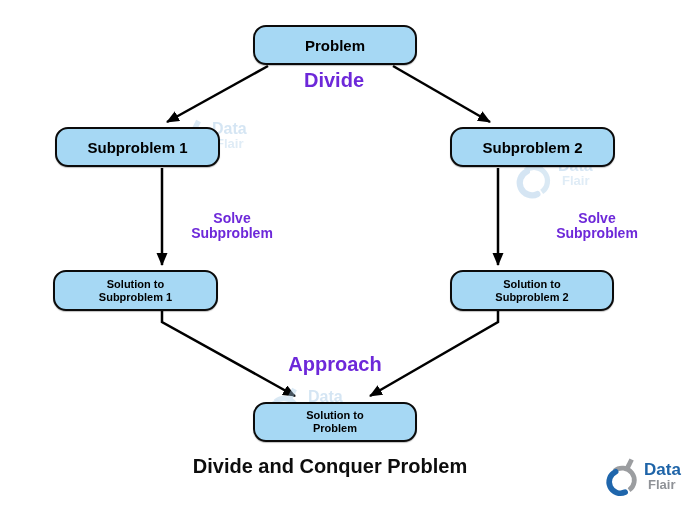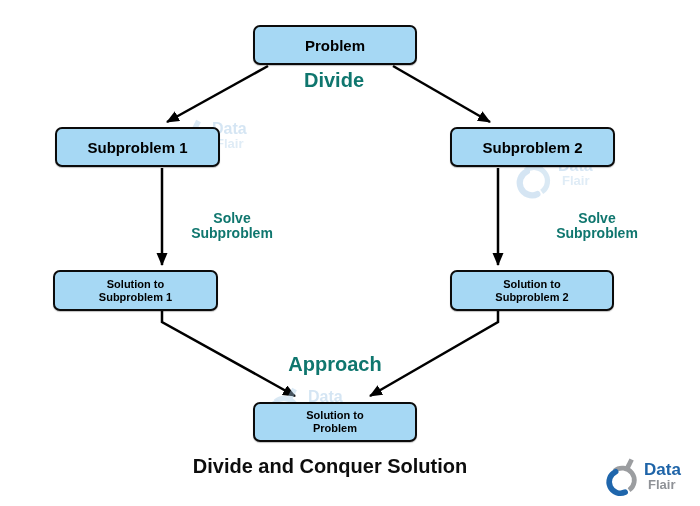--- a/index.html
+++ b/index.html
@@ -2,29 +2,29 @@
 <html><head>
 <meta charset="utf-8">
 <style>
   html,body { margin:0; padding:0; background:#fff; }
   .canvas {
     position:relative; width:700px; height:506px; background:#ffffff;
     font-family:"Liberation Sans", sans-serif; overflow:hidden;
   }
   .arrow-layer { position:absolute; left:0; top:0; width:700px; height:506px; pointer-events:none; }
   .node {
-    position:absolute; background:#a6d8f4; border:2px solid #0b0b0b; border-radius:7px;
+    position:absolute; background:#a6d8f4; border:2px solid #0b0b0b; border-radius:13px;
     display:flex; flex-direction:column; align-items:center; justify-content:center;
     text-align:center; font-weight:bold; color:#000; box-sizing:border-box;
     box-shadow:0 1px 1px rgba(0,0,0,0.25);
   }
   .node.single { font-size:15px; }
   .node.double { font-size:11px; line-height:1.18; }
   .lbl {
-    position:absolute; font-weight:bold; color:#0f766e; text-align:center;
+    position:absolute; font-weight:bold; color:#6d28d9; text-align:center;
     transform:translateX(-50%); white-space:nowrap; line-height:1.06;
   }
   .lbl.big { font-size:20px; }
   .lbl.mid { font-size:19px; }
   .lbl.solve { font-size:14px; }
   .title {
     position:absolute; left:330px; top:455px; transform:translateX(-50%);
     font-size:20px; font-weight:bold; color:#0d0d0d; white-space:nowrap;
   }
   .wm { position:absolute; display:flex; align-items:flex-start; opacity:0.42; pointer-events:none; }
@@ -120,21 +120,21 @@
   <div class="lbl solve" style="left:232px; top:211px;">
     <div>Solve</div>
     <div>Subproblem</div>
   </div>
   <div class="lbl solve" style="left:597px; top:211px;">
     <div>Solve</div>
     <div>Subproblem</div>
   </div>
   <div class="lbl big" style="left:335px; top:354px;">Approach</div>
 
-  <div class="title">Divide and Conquer Solution</div>
+  <div class="title">Divide and Conquer Problem</div>
 
   <div class="brand">
     <svg width="38" height="43" viewBox="0 0 44 48">
       <path d="M12,15.3 A14,14 0 1 1 29,37.5" stroke="#9b9da0" stroke-width="5.5" fill="none"></path>
       <path d="M27,12 L32,2" stroke="#9b9da0" stroke-width="5.5" fill="none"></path>
       <path d="M13.5,16.2 A13,13 0 0 0 24.5,39.8" stroke="#1f66ac" stroke-width="6.5" fill="none" stroke-linecap="round"></path>
     </svg>
     <div class="brand-words">
       <span class="b1">Data</span>
       <span class="b2">Flair</span>

